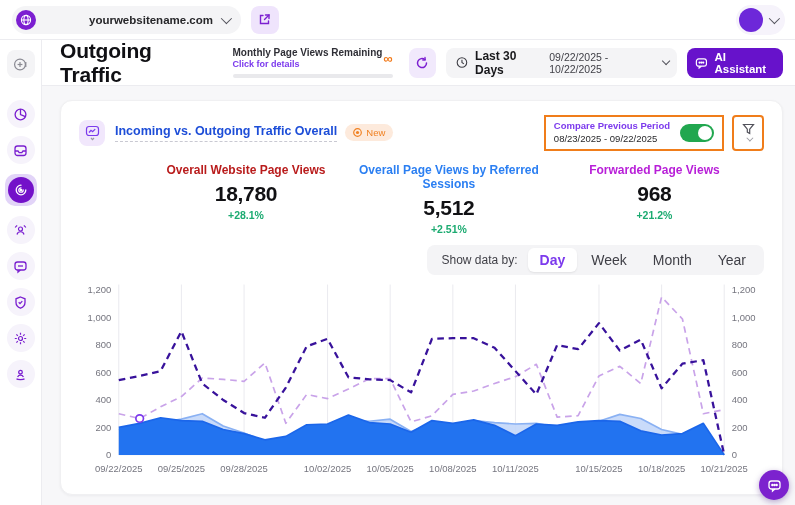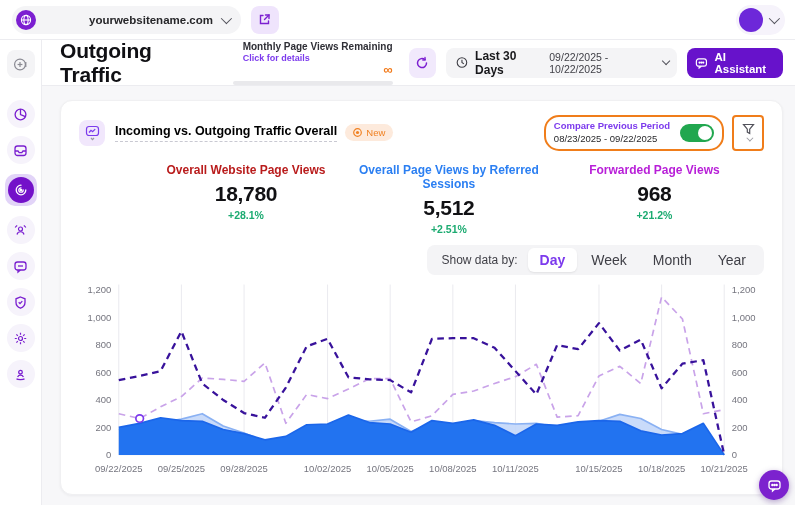--- a/index.html
+++ b/index.html
@@ -35,21 +35,21 @@
   .active-circle { width:26px; height:26px; border-radius:50%; background:#7311c9;
     display:flex; align-items:center; justify-content:center; }
 
   .main { flex:1; display:flex; flex-direction:column; min-width:0; }
 
   
   .pagehead { height:46px; background:#fff; border-bottom:1px solid #ececf0;
     display:flex; align-items:center; padding:0 12px 0 18px; gap:16px; flex:0 0 auto; }
   .page-title { font-size:21px; font-weight:bold; color:#101014; letter-spacing:-0.2px; }
   .quota { width:170px; margin-left:8px; }
-  .quota-row { display:flex; align-items:flex-end; justify-content:space-between;flex-direction:column; }
+  .quota-row { display:flex; align-items:center; justify-content:space-between; }
   .quota-label { font-size:10px; font-weight:bold; color:#2f2f36; line-height:1.2; }
   .quota-link { font-size:9px; font-weight:bold; color:#7c3aed; cursor:pointer; }
   .quota-val { font-size:13px; font-weight:bold; color:#f27a1a; line-height:1; }
   .quota-track { margin-top:5px; height:4px; width:160px; border-radius:2px; background:#e9e9ec; }
   .head-actions { margin-left:auto; display:flex; align-items:center; gap:10px; }
   .refresh-btn { width:30px; height:30px; border-radius:8px; background:#f1e9fc;
     display:flex; align-items:center; justify-content:center; cursor:pointer; }
   .range-pill { height:30px; border-radius:8px; background:#f4f4f6; display:flex;
     align-items:center; gap:7px; padding:0 10px; cursor:pointer; }
   .range-label { font-size:12px; font-weight:bold; color:#18181b; }
@@ -58,26 +58,26 @@
     align-items:center; gap:7px; padding:0 8px; font-size:11.5px; font-weight:bold; cursor:pointer; }
 
   
   .content { flex:1; padding:14px 12px 10px 18px; min-height:0; }
   .card { background:#fff; border:1px solid #f0f0f2; border-radius:12px;
     box-shadow:0 1px 3px rgba(20,20,40,.05); height:100%; padding:14px 18px 8px 18px;
     display:flex; flex-direction:column; }
   .card-head { display:flex; align-items:center; }
   .title-badge { width:26px; height:26px; border-radius:8px; background:#f1e7fc;
     display:flex; align-items:center; justify-content:center; margin-right:10px; }
-  .card-title { font-size:12.5px; font-weight:bold; color:#000000;
+  .card-title { font-size:12.5px; font-weight:bold; color:#1d4ed8;
     border-bottom:1px dashed #c9c9d2; padding-bottom:3px; }
   .new-badge { margin-left:8px; background:#fdeadc; color:#f08122; font-size:9.5px; font-weight:normal;
     border-radius:10px; padding:3px 8px; display:flex; align-items:center; gap:4px; }
   .head-right { margin-left:auto; display:flex; align-items:stretch; gap:8px; }
-  .compare-box { border:2px solid #f07d1a; border-radius:15px; padding:3px 8px;
+  .compare-box { border:2px solid #f07d1a; border-radius:0; padding:3px 8px;
     display:flex; align-items:center; gap:10px; cursor:pointer; }
   .compare-label { font-size:9.5px; font-weight:bold; color:#7c3aed; line-height:1.35; }
   .compare-dates { font-size:9.5px; color:#27272a; line-height:1.35; }
   .toggle { width:34px; height:18px; border-radius:9px; background:#21a74f; position:relative; }
   .toggle .knob { position:absolute; right:2px; top:2px; width:14px; height:14px;
     border-radius:50%; background:#fff; }
   .filter-box { border:2px solid #f07d1a; border-radius:4px; width:32px; display:flex;
     flex-direction:column; align-items:center; justify-content:center; gap:2px; cursor:pointer; }
 
   

